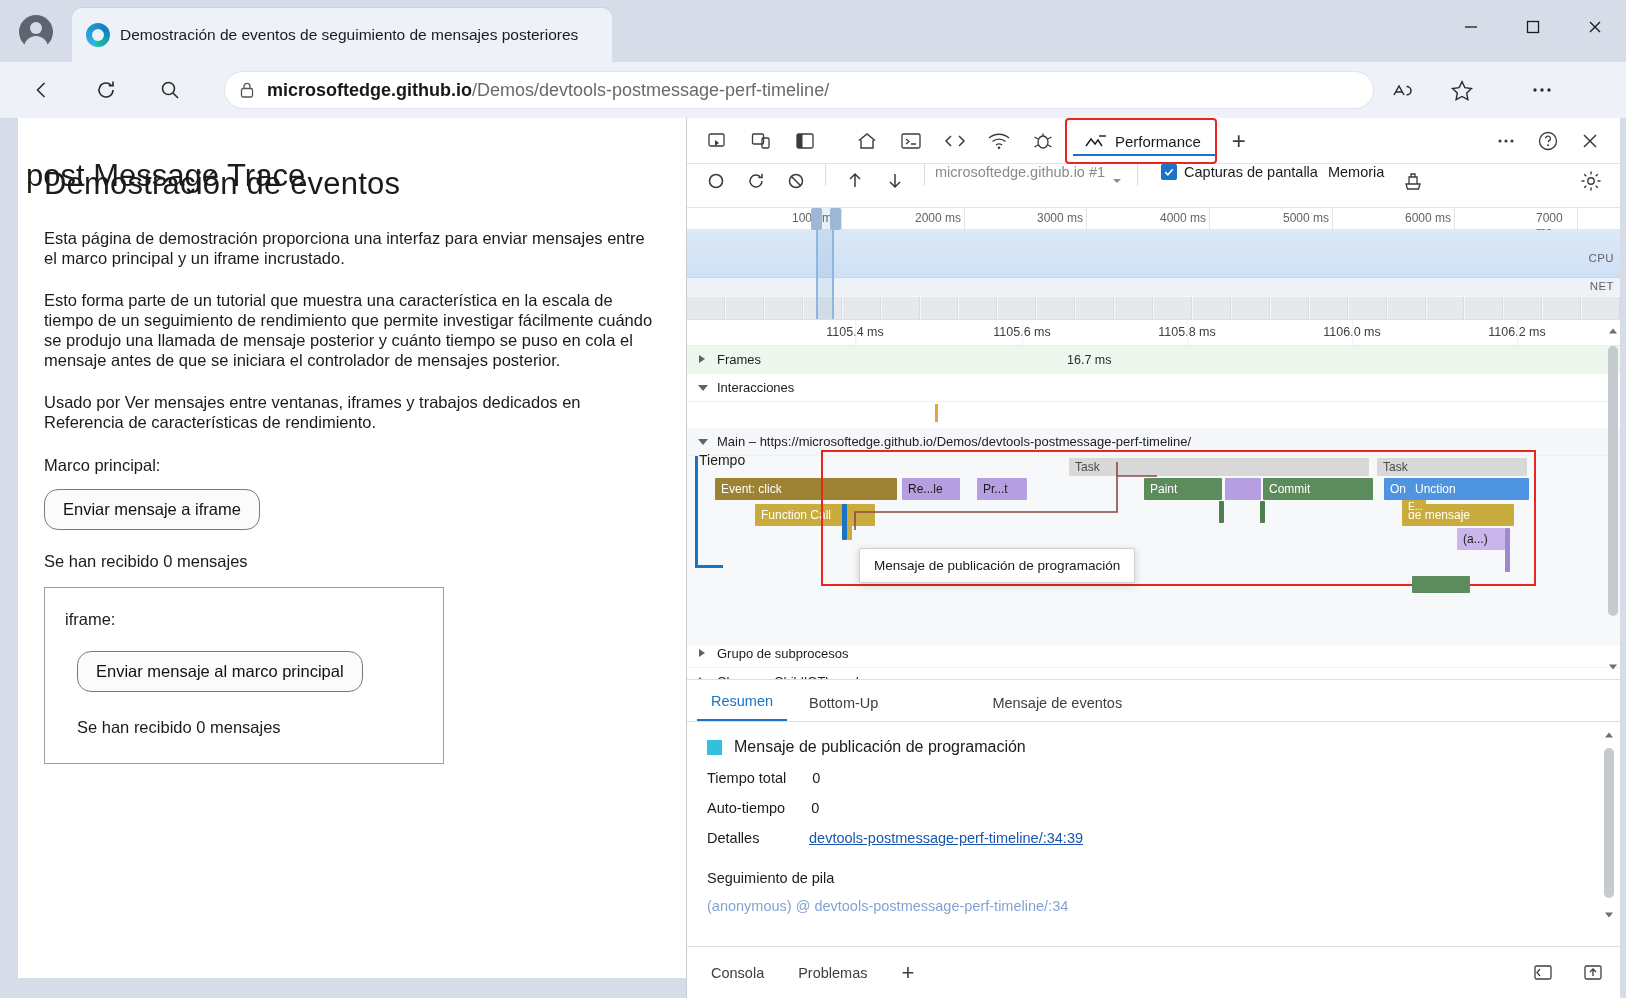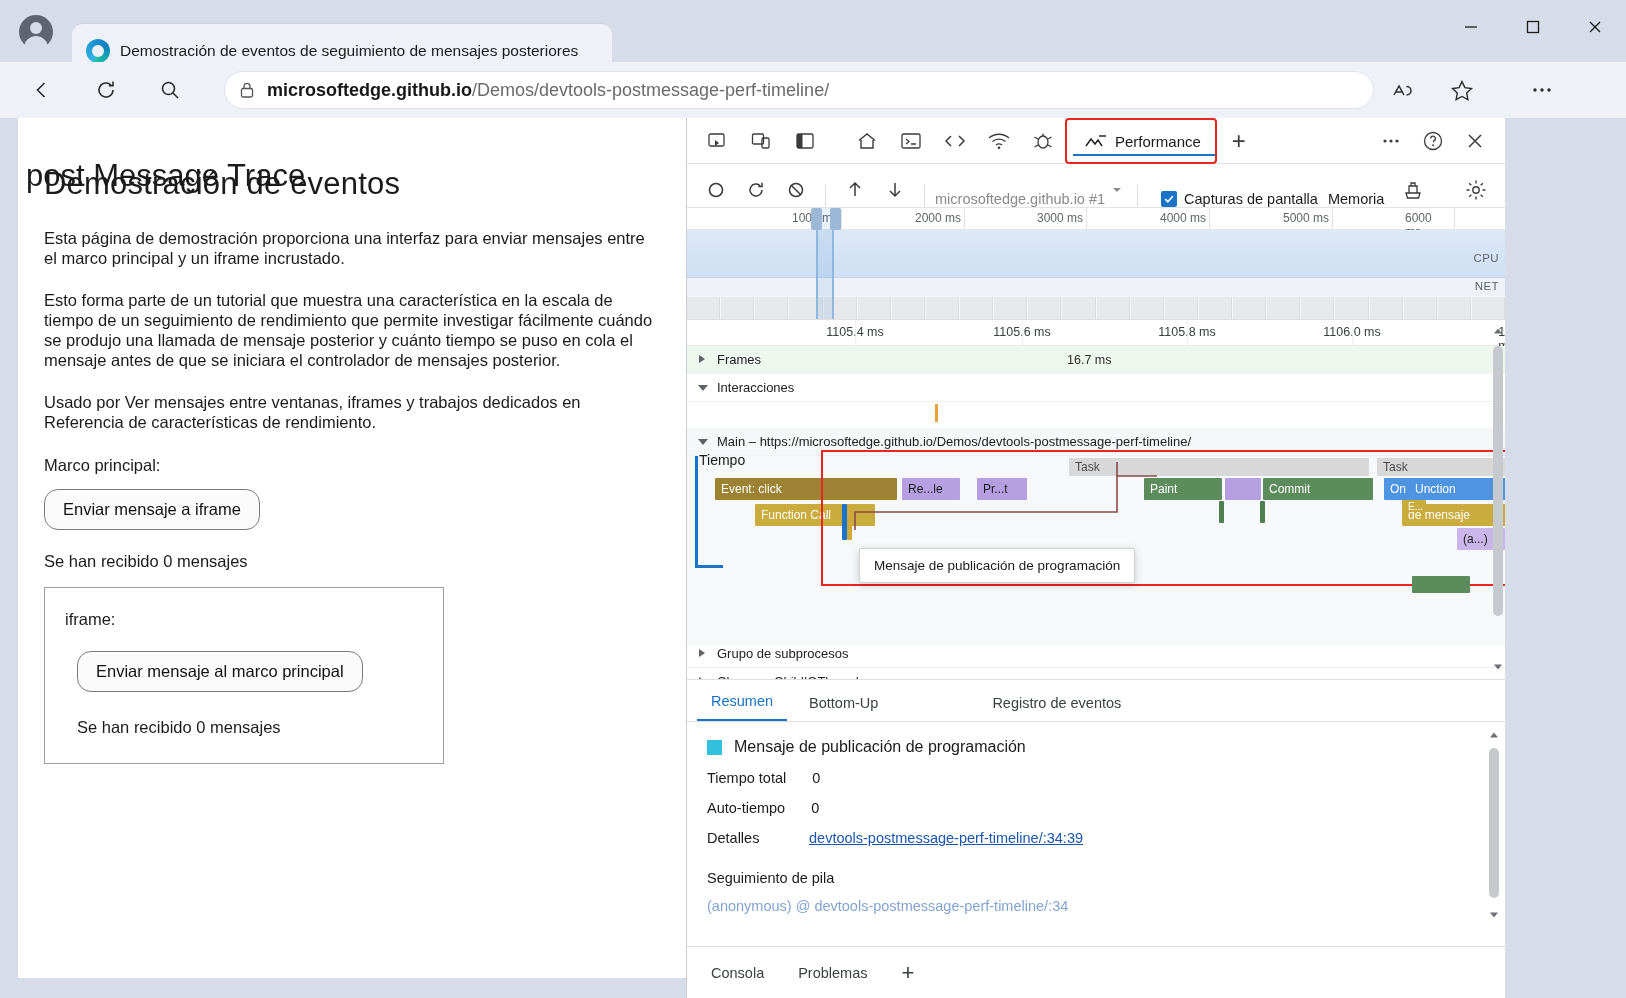--- a/index.html
+++ b/index.html
@@ -34,21 +34,21 @@
   }
   .profile-circle::before {
     content: ""; position: absolute; left: 11px; top: 7px;
     width: 12px; height: 12px; border-radius: 50%; background: #d6dce8;
   }
   .profile-circle::after {
     content: ""; position: absolute; left: 5px; top: 21px;
     width: 24px; height: 14px; border-radius: 12px 12px 0 0; background: #d6dce8;
   }
   .tab {
-    position: absolute; left: 72px; top: 24px; width: 540px; height: 54px;
+    position: absolute; left: 72px; top: 8px; width: 540px; height: 54px;
     background: #eef1f8;
     border-radius: 10px 10px 0 0;
     display: flex; align-items: center; padding: 0 14px;
     box-shadow: 0 -1px 0 rgba(0,0,0,0.04);
   }
   .tab-fav {
     width: 24px; height: 24px; border-radius: 50%;
     background: conic-gradient(from 200deg, #33b5e5, #0f7fc4 60%, #1ec7a0);
     margin-right: 10px; flex: none;
     position: relative;
@@ -113,21 +113,21 @@
   .iframe-box .btn { margin-left: 12px; }
   .iframe-box .received { margin: 26px 0 0 12px; }
 
   
   .overlay-title {
     position: absolute; left: 26px; top: 158px; font-size: 31px; color: #1b1b1b; white-space: nowrap;
   }
 
   
   .devtools {
-    position: absolute; left: 686px; top: 118px; width: 819px; height: 880px;
+    position: absolute; left: 686px; top: 118px; width: 934px; height: 880px;
     background: #ffffff; border-left: 1px solid #c9ccd2;
     overflow: hidden;
   }
   .dt-toolbar {
     position: relative; height: 46px; background: #ffffff; border-bottom: 1px solid #e2e4e8;
     display: flex; align-items: center; padding: 0 10px; gap: 4px;
   }
   .dt-icon {
     width: 40px; height: 36px; display: flex; align-items: center; justify-content: center;
     color: #3b3b3b; border-radius: 4px;
@@ -139,21 +139,21 @@
     margin-left: 6px;
   }
   .perf-tab-wrap {
     outline: 2px solid #e8251f; border-radius: 2px; padding: 2px 0 0 0;
     height: 42px; display: flex; align-items: center;
   }
   .dt-toolbar-right { margin-left: auto; display: flex; align-items: center; gap: 2px; }
 
   .perf-controls {
     position: relative; height: 44px; background: #ffffff; border-bottom: 1px solid #e2e4e8;
-    display: flex; align-items: flex-end; padding: 0 10px; gap: 2px;
+    display: flex; align-items: flex-start; padding: 0 10px; gap: 2px;
   }
   .pc-icon { width: 38px; height: 34px; display:flex; align-items:center; justify-content:center; color:#3a3a3a; }
   .pc-sep { width: 1px; height: 22px; background: #dadce0; margin: 0 8px; }
   .pc-text { font-size: 14.5px; color: #8a8a8a; }
   .pc-check { display: flex; align-items: center; gap: 7px; font-size: 14.5px; color: #1b1b1b; padding-left: 13px; }
   .cb {
     width: 16px; height: 16px; border-radius: 2px; background: #1a73c7;
     display: flex; align-items: center; justify-content: center;
   }
   .cb svg { display: block; }
@@ -672,21 +672,21 @@
         <svg width="10" height="10" viewBox="0 0 10 10">
             <path d="M5 7.5l-4-5h8z" fill="#6b6e73"></path>
           </svg>
       </div>
     </div>
 
     <div class="det-tabs">
       <div class="det-tab active">Resumen</div>
       <div class="det-tab">Bottom-Up</div>
       <div class="det-sub">Árbol de llamadas</div>
-      <div class="det-tab" style="margin-left:78px">Registro de eventos</div>
+      <div class="det-tab" style="margin-left:78px">Mensaje de eventos</div>
     </div>
 
     <div class="details">
       <div class="det-title">
         <span class="det-swatch"></span>
         <span>Mensaje de publicación de programación</span>
       </div>
       <div class="det-row">
         <span class="det-key">Tiempo total</span>
         <span>0</span>

